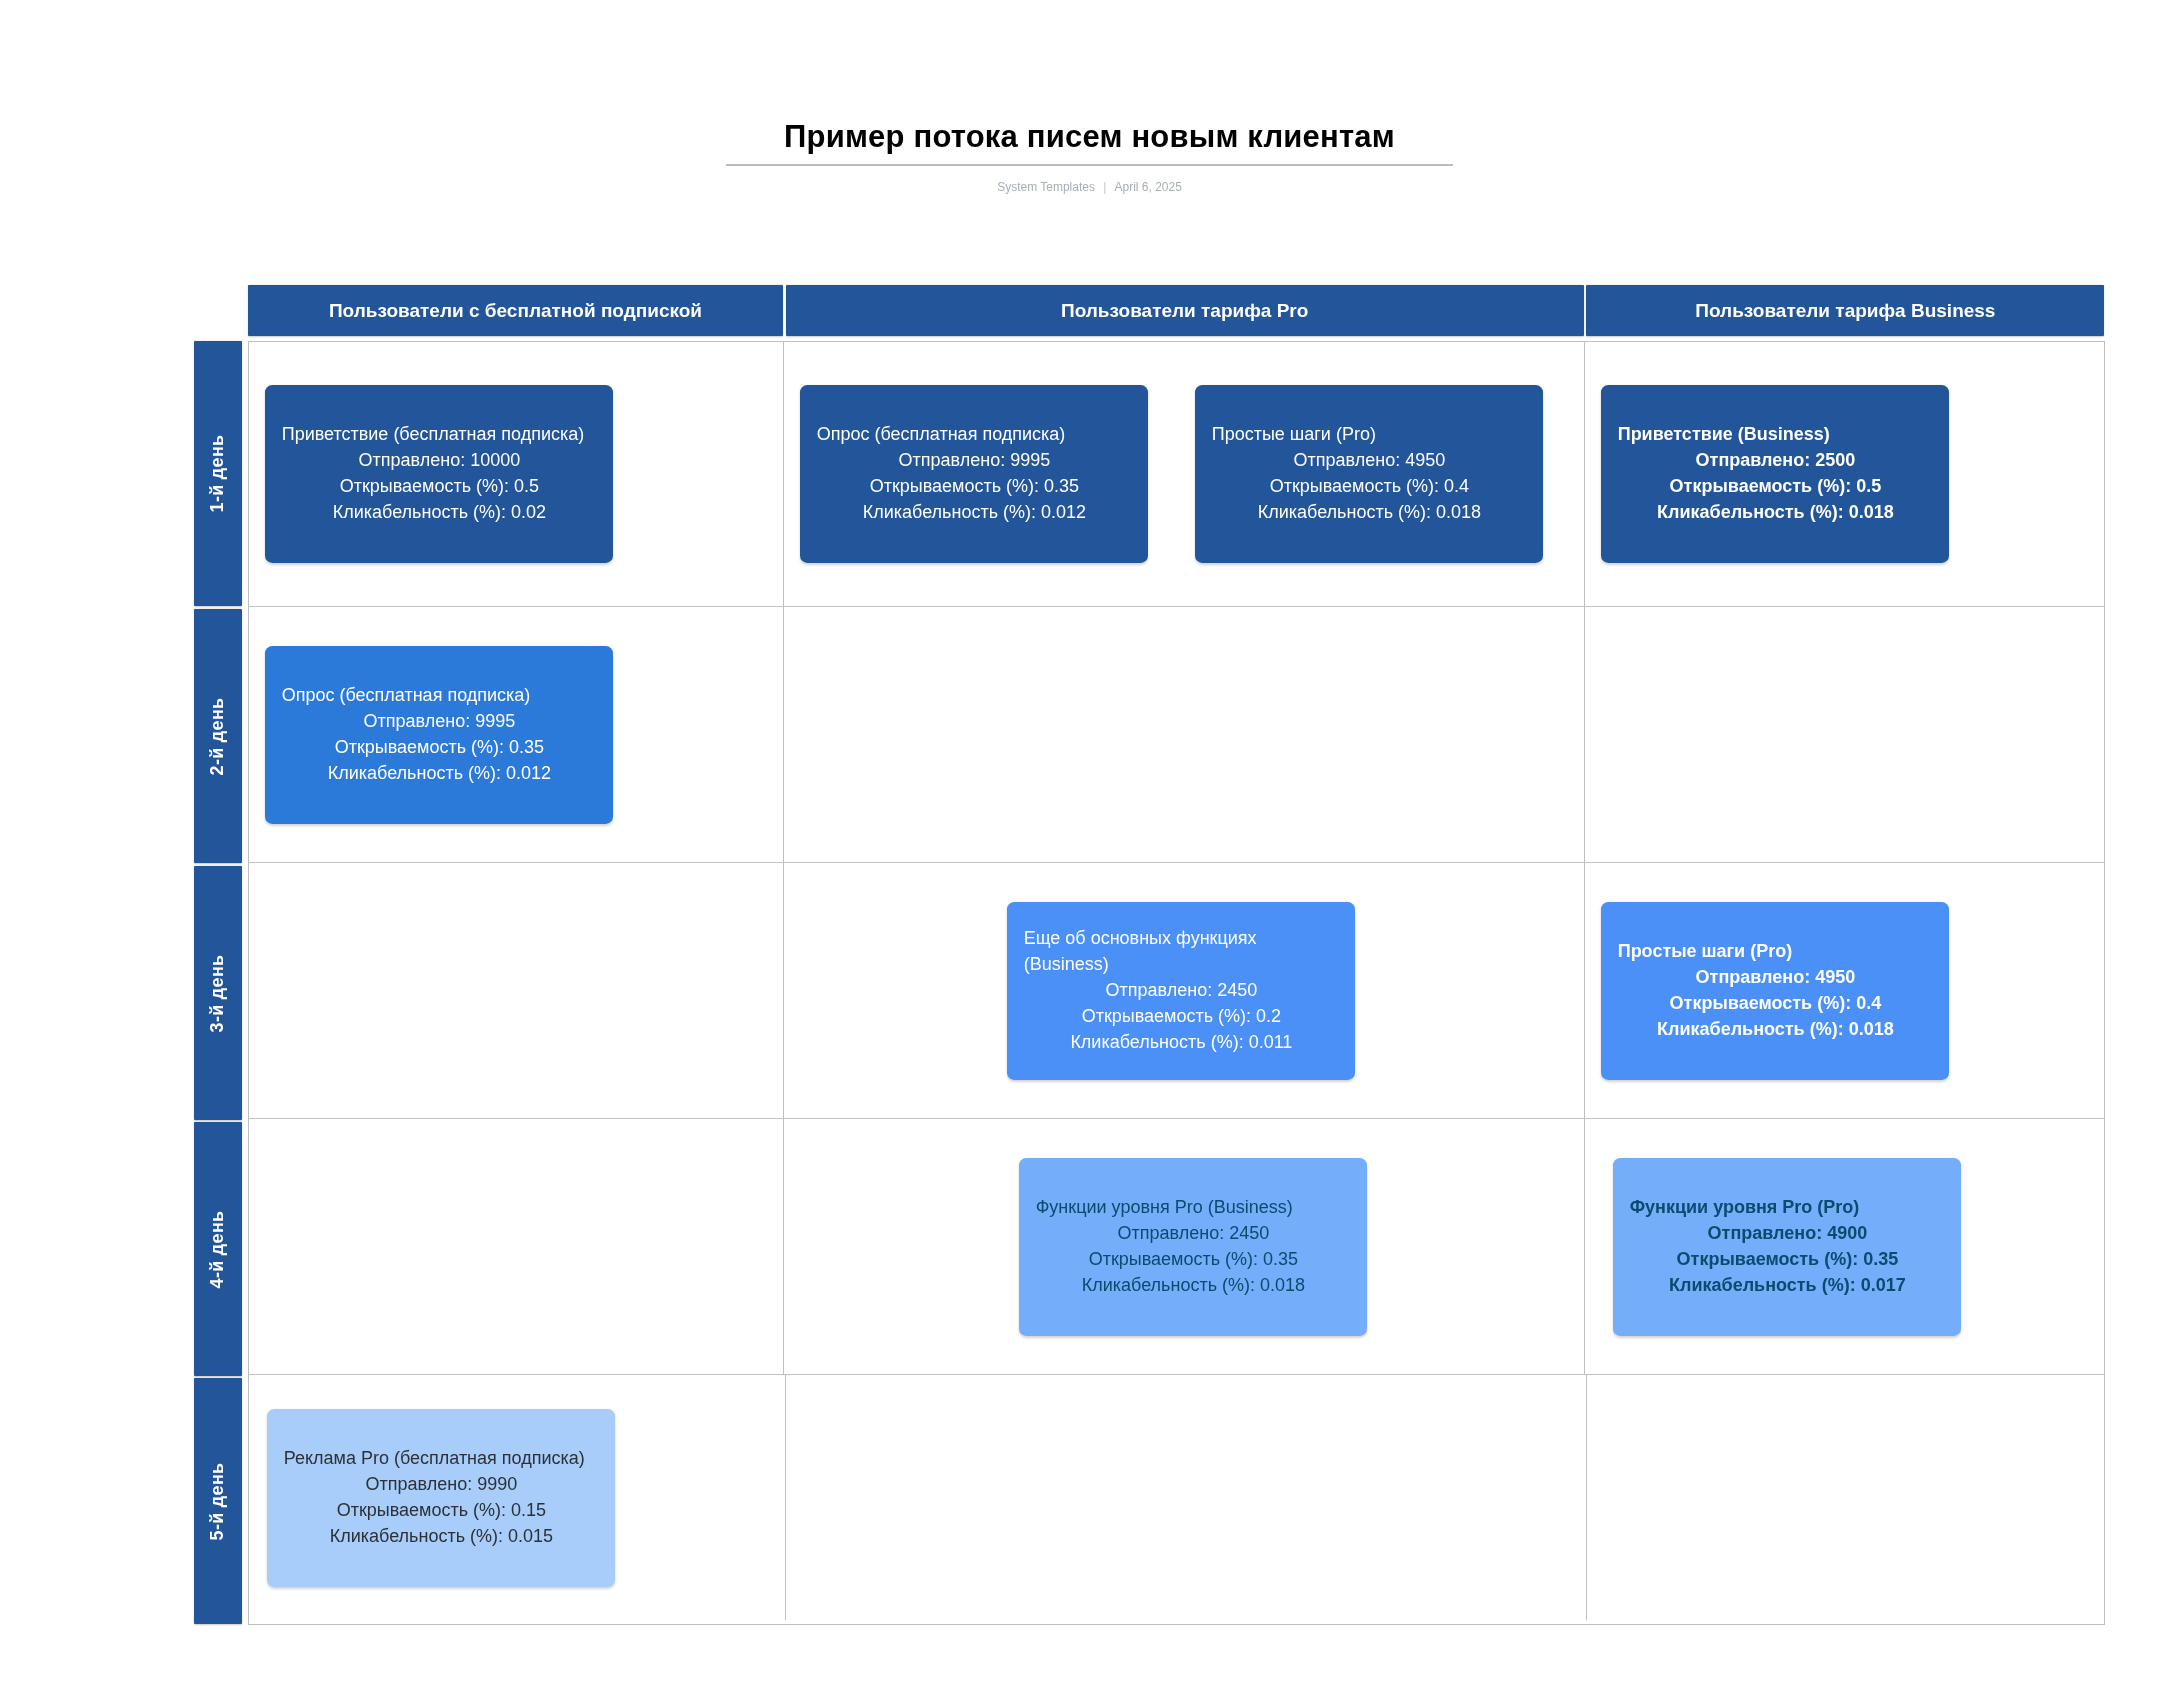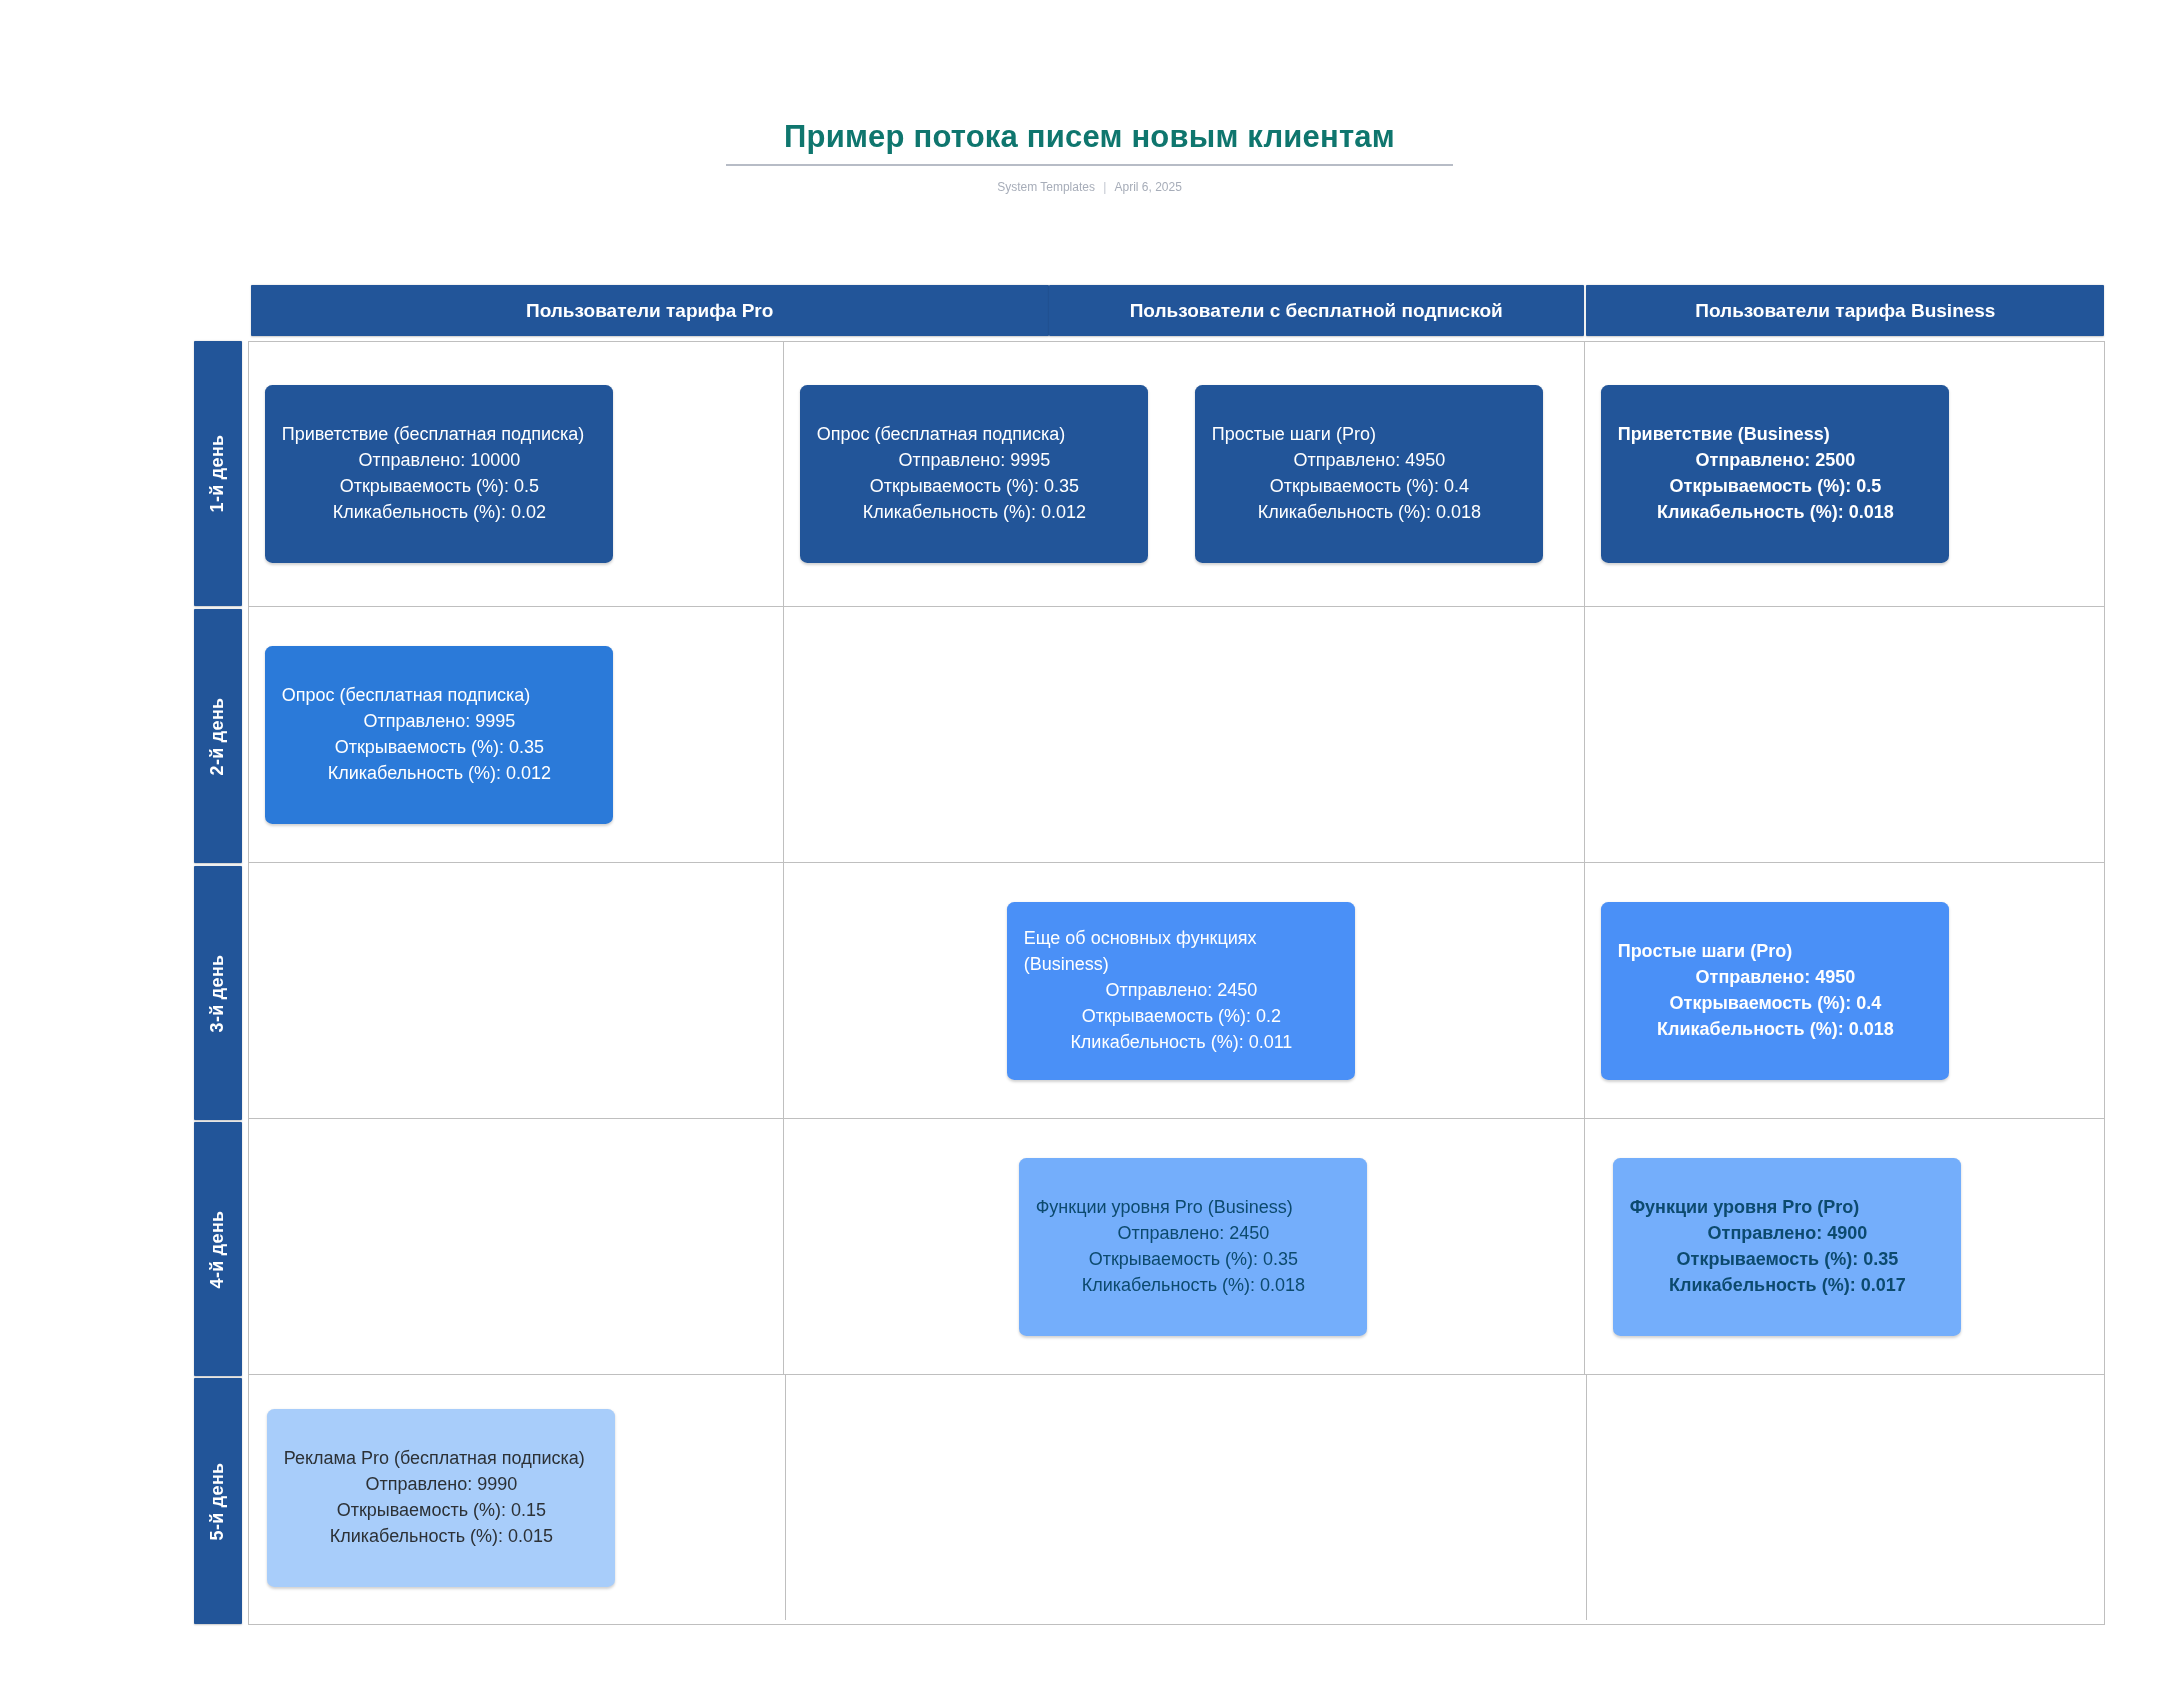--- a/index.html
+++ b/index.html
@@ -19,21 +19,21 @@
   .title-wrap {
     position: absolute;
     left: 726px;
     top: 118px;
     width: 727px;
     text-align: center;
   }
   .doc-title {
     font-size: 31px;
     font-weight: bold;
-    color: #0f766e;
+    color: #000000;
     letter-spacing: 0.2px;
     line-height: 38px;
     white-space: nowrap;
   }
   .title-rule {
     margin-top: 8.2px;
     height: 1.8px;
     background: #b7bcc6;
     width: 100%;
   }
@@ -189,22 +189,22 @@
   <div class="doc-title">Пример потока писем новым клиентам</div>
   <div class="title-rule"></div>
   <div class="doc-sub">
     <span>System Templates</span><span class="sep">|</span><span>April 6, 2025</span>
   </div>
 </div>
 
 <div class="matrix">
 
   <div class="col-headers">
+    <div class="col-head c0">Пользователи с бесплатной подпиской</div>
     <div class="col-head c1">Пользователи тарифа Pro</div>
-    <div class="col-head c0">Пользователи с бесплатной подпиской</div>
     <div class="col-head c2">Пользователи тарифа Business</div>
   </div>
 
   <div class="body-area">
 
     <div class="row-rail">
       <div class="row-label" style="top:0px;height:265px;">
           <span>1-й день</span>
         </div>
       <div class="row-label" style="top:268px;height:254px;">

